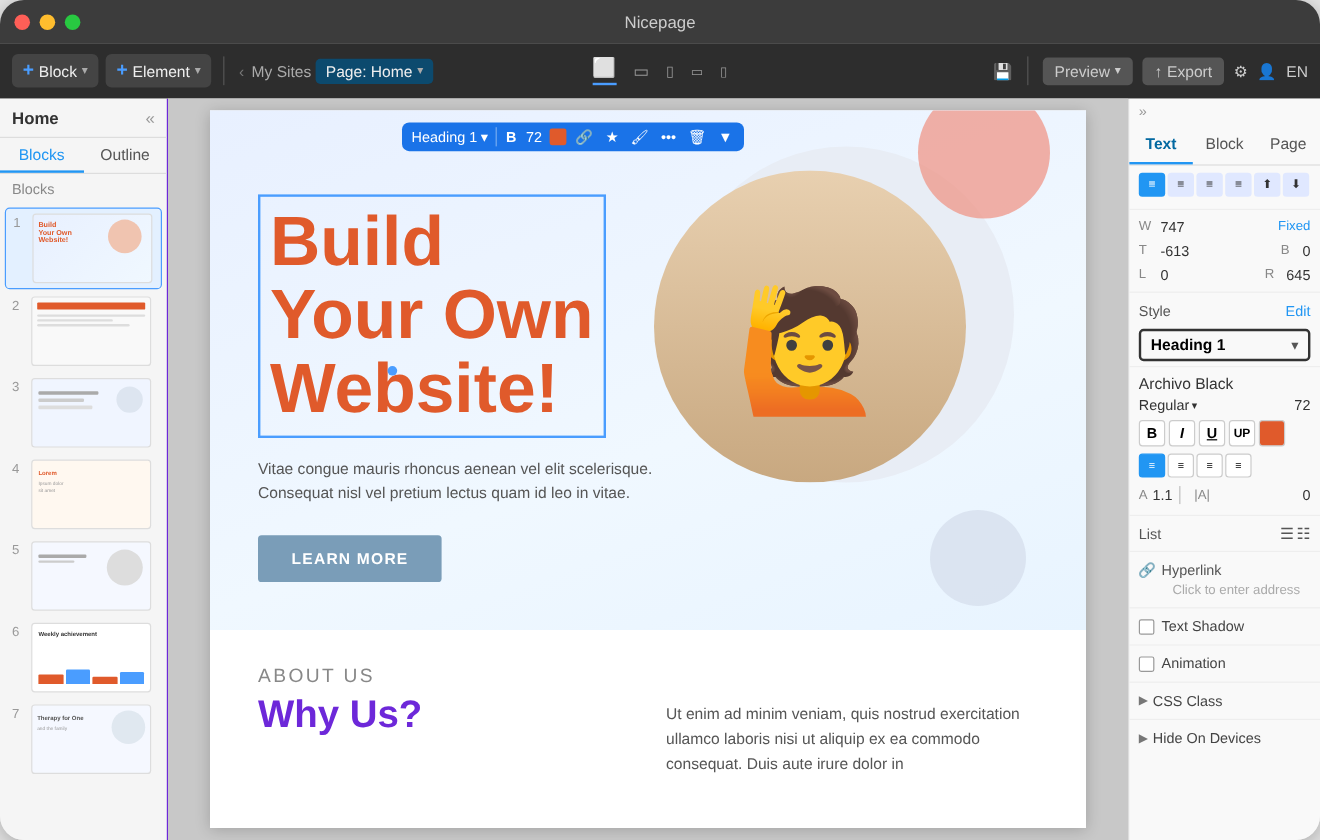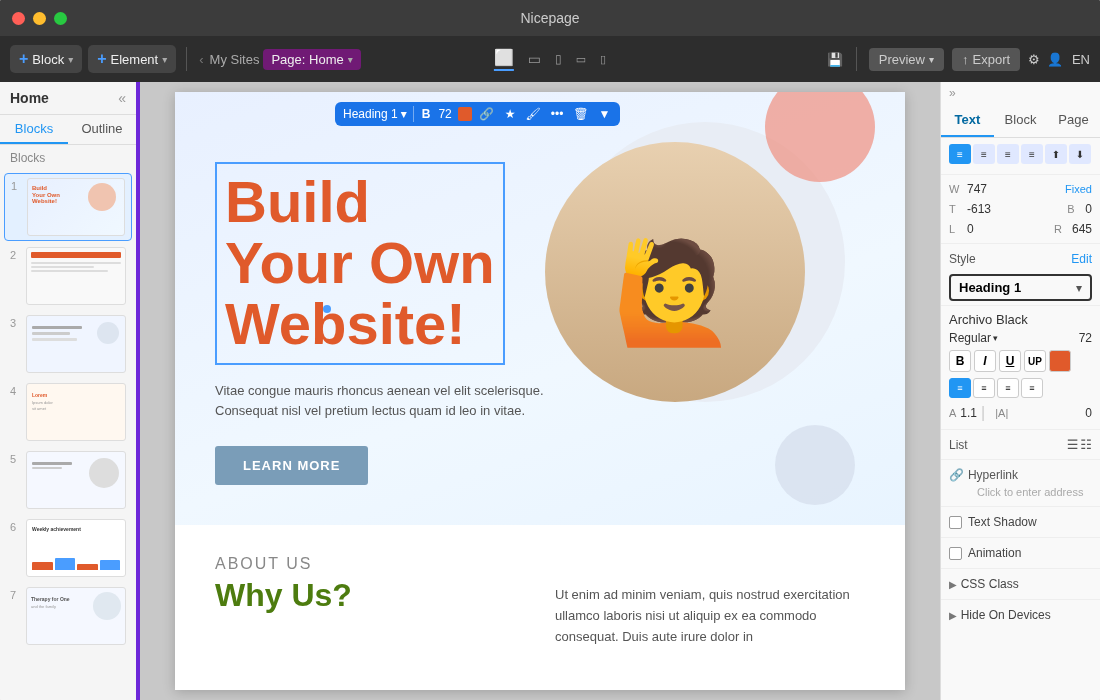--- a/index.html
+++ b/index.html
@@ -1,50 +1,50 @@
 <!DOCTYPE html>
 <html><head>
   <meta charset="utf-8">
   <style>
     * { box-sizing: border-box; margin: 0; padding: 0; }
     body { font-family: -apple-system, BlinkMacSystemFont, 'Segoe UI', sans-serif; background: #e8e8e8; width: 1100px; height: 700px; overflow: hidden; }
 
     
-    .window { width: 1100px; height: 700px; border-radius: 1px; overflow: hidden; display: flex; flex-direction: column; box-shadow: 0 4px 20px rgba(0,0,0,0.3); }
+    .window { width: 1100px; height: 700px; border-radius: 20px; overflow: hidden; display: flex; flex-direction: column; box-shadow: 0 4px 20px rgba(0,0,0,0.3); }
 
     .titlebar { background: #3c3c3c; height: 36px; display: flex; align-items: center; justify-content: center; position: relative; flex-shrink: 0; }
     .window-buttons { position: absolute; left: 12px; display: flex; gap: 8px; }
     .wb { width: 13px; height: 13px; border-radius: 50%; }
     .wb-close { background: #ff5f57; }
     .wb-min { background: #ffbd2e; }
     .wb-max { background: #28c941; }
     .titlebar-title { color: #ccc; font-size: 14px; }
 
     
     .toolbar { background: #2d2d2d; height: 46px; display: flex; align-items: center; padding: 0 10px; gap: 6px; flex-shrink: 0; position: relative; }
     .tb-btn { display: flex; align-items: center; gap: 4px; background: #444; border: none; color: #eee; border-radius: 5px; padding: 5px 9px; font-size: 13px; cursor: pointer; }
     .tb-btn .plus-icon { color: #4a9dff; font-weight: bold; font-size: 16px; }
     .tb-btn .chevron { font-size: 10px; color: #aaa; }
     .tb-sep { width: 1px; height: 24px; background: #555; margin: 0 4px; }
     .tb-nav { display: flex; align-items: center; gap: 4px; color: #ccc; font-size: 13px; }
     .tb-nav-sep { color: #777; margin: 0 2px; }
-    .tb-nav-page { background: #701a75; border-radius: 4px; padding: 3px 8px; color: #eee; font-size: 13px; display: flex; align-items: center; gap: 4px; }
+    .tb-nav-page { background: #0c4a6e; border-radius: 4px; padding: 3px 8px; color: #eee; font-size: 13px; display: flex; align-items: center; gap: 4px; }
     .device-icons { position: absolute; left: 50%; transform: translateX(-50%); display: flex; gap: 14px; align-items: center; }
     .dev-icon { color: #999; font-size: 16px; cursor: pointer; }
     .dev-icon.active { color: #4a9dff; border-bottom: 2px solid #4a9dff; padding-bottom: 2px; }
     .tb-right { margin-left: auto; display: flex; align-items: center; gap: 8px; }
     .tb-right-btn { background: none; border: none; color: #ccc; font-size: 13px; cursor: pointer; display: flex; align-items: center; gap: 4px; }
     .preview-btn { background: #555; border-radius: 4px; padding: 4px 10px; }
     .export-btn { background: #555; border-radius: 4px; padding: 4px 10px; }
 
     
     .main { display: flex; flex: 1; overflow: hidden; }
 
     
-    .sidebar { width: 140px; background: #f5f5f5; border-right: 4px solid #6d28d9; display: flex; flex-direction: column; flex-shrink: 0; }
+    .sidebar { width: 140px; background: #f5f5f5; border-right: 1px solid #6d28d9; display: flex; flex-direction: column; flex-shrink: 0; }
     .sidebar-header { padding: 8px 10px; display: flex; justify-content: space-between; align-items: center; border-bottom: 1px solid #ddd; }
     .sidebar-title { font-weight: 600; font-size: 14px; color: #333; }
     .sidebar-collapse { color: #999; font-size: 14px; cursor: pointer; }
     .sidebar-tabs { display: flex; border-bottom: 1px solid #ddd; }
     .sidebar-tab { flex: 1; text-align: center; padding: 6px 0; font-size: 13px; cursor: pointer; color: #555; }
     .sidebar-tab.active { border-bottom: 2px solid #2196F3; color: #2196F3; font-weight: 500; }
     .sidebar-section { padding: 6px 10px; font-size: 12px; color: #888; font-weight: 500; }
     .pages-list { flex: 1; overflow-y: auto; }
     .page-item { display: flex; gap: 6px; padding: 4px 6px; cursor: pointer; border-radius: 4px; margin: 2px 4px; }
     .page-item.active { background: #e3f0ff; border: 1px solid #4a9dff; }
@@ -88,21 +88,21 @@
 
     
     .hero-person { position: absolute; right: 80px; top: 0; bottom: 0; width: 280px; display: flex; align-items: flex-end; justify-content: center; }
     .person-circle { width: 260px; height: 260px; border-radius: 50%; overflow: hidden; background: #d0d8e8; position: absolute; top: 50px; right: 20px; }
     .person-silhouette { width: 100%; height: 100%; background: linear-gradient(180deg, #e8d0b0 0%, #c8a880 100%); display: flex; align-items: center; justify-content: center; font-size: 80px; }
 
     
     .about { background: white; padding: 30px 40px; display: flex; gap: 30px; }
     .about-left { flex: 1; }
     .about-label { font-size: 16px; color: #888; letter-spacing: 2px; text-transform: uppercase; margin-bottom: 4px; }
-    .about-title { font-size: 32px; font-weight: 900; color: #4d7c0f; font-family: 'Arial Black', sans-serif; }
+    .about-title { font-size: 32px; font-weight: 900; color: #6d28d9; font-family: 'Arial Black', sans-serif; }
     .about-right { flex: 1; font-size: 13px; color: #555; line-height: 1.6; padding-top: 30px; }
 
     
     .right-panel { width: 160px; background: #f9f9f9; border-left: 1px solid #ddd; overflow-y: auto; flex-shrink: 0; }
     .rp-tabs { display: flex; border-bottom: 1px solid #ddd; }
     .rp-tab { flex: 1; text-align: center; padding: 8px 0; font-size: 13px; cursor: pointer; color: #555; }
     .rp-tab.active { color: #0369a1; border-bottom: 2px solid #2196F3; font-weight: 700; }
     .rp-expand { display: flex; align-items: center; padding: 4px 8px; }
     .rp-expand-icon { color: #999; font-size: 12px; margin-right: 4px; }
 

